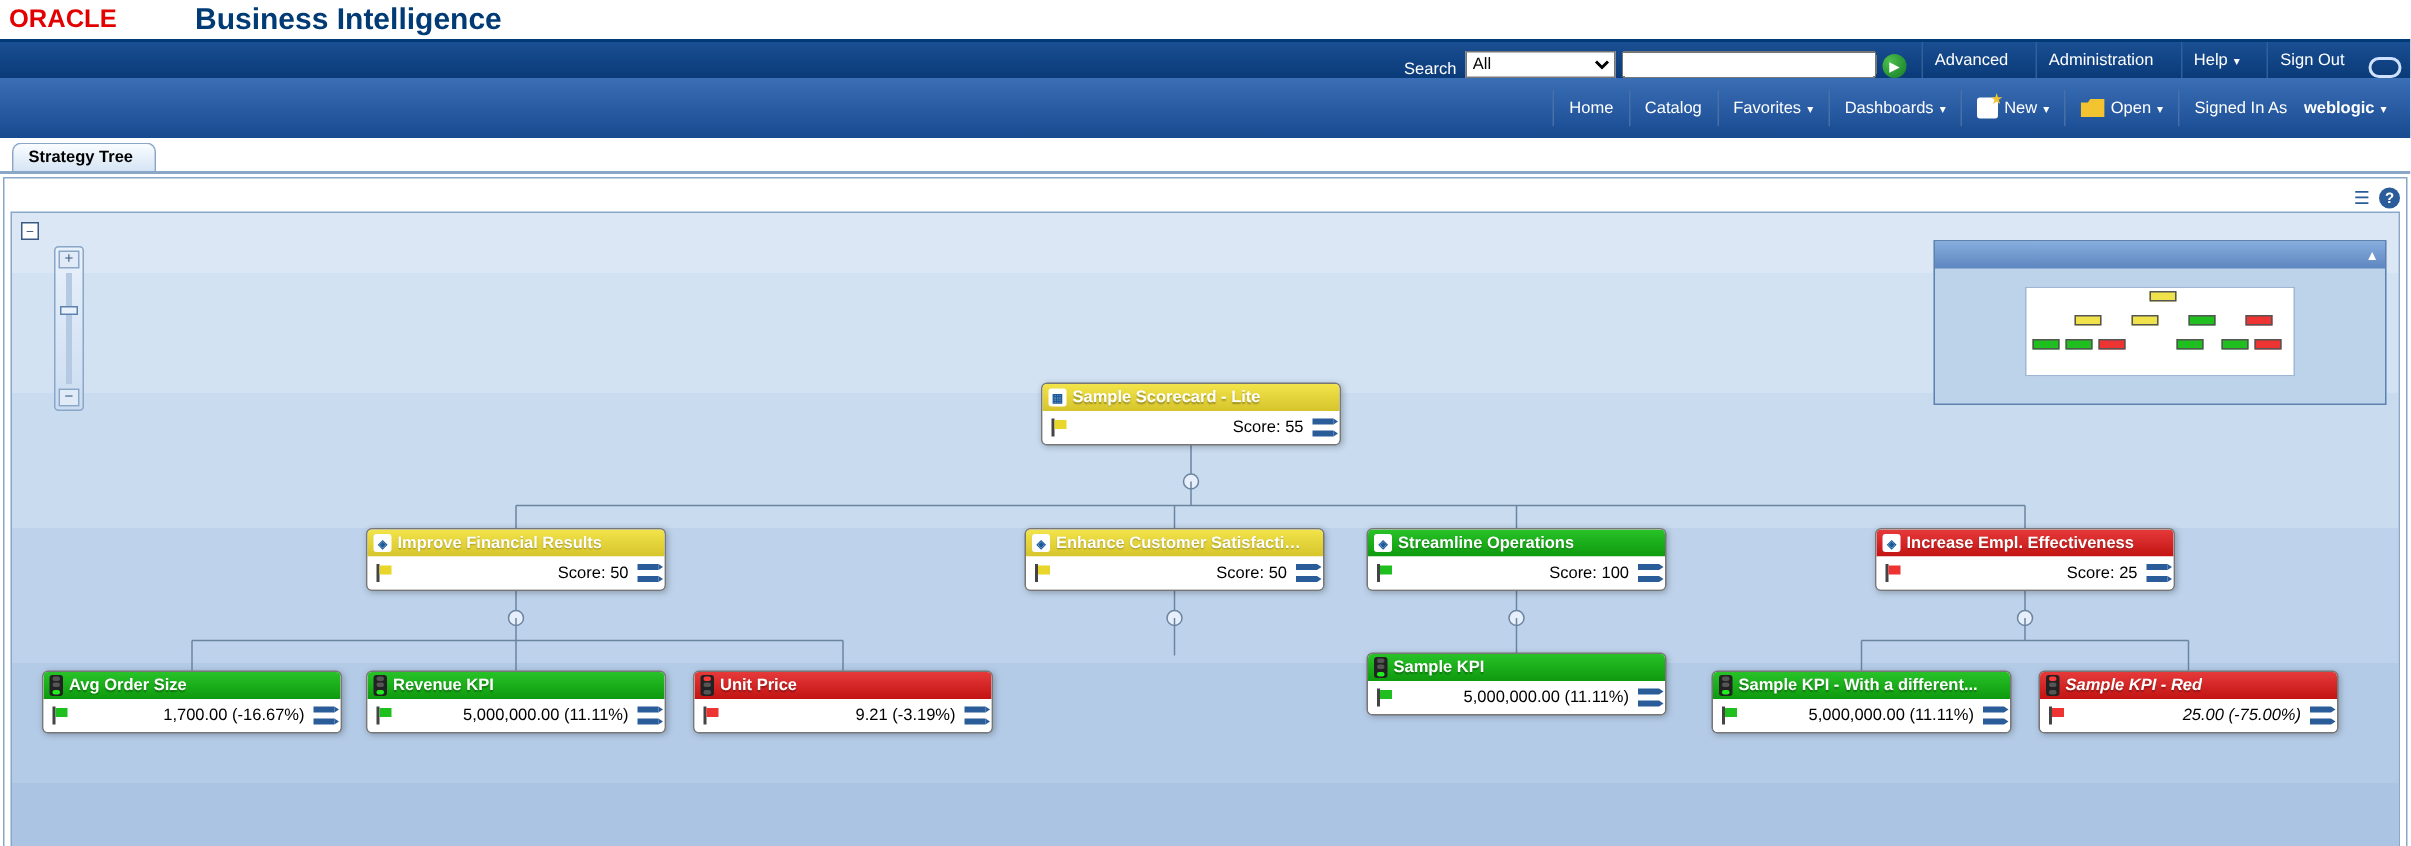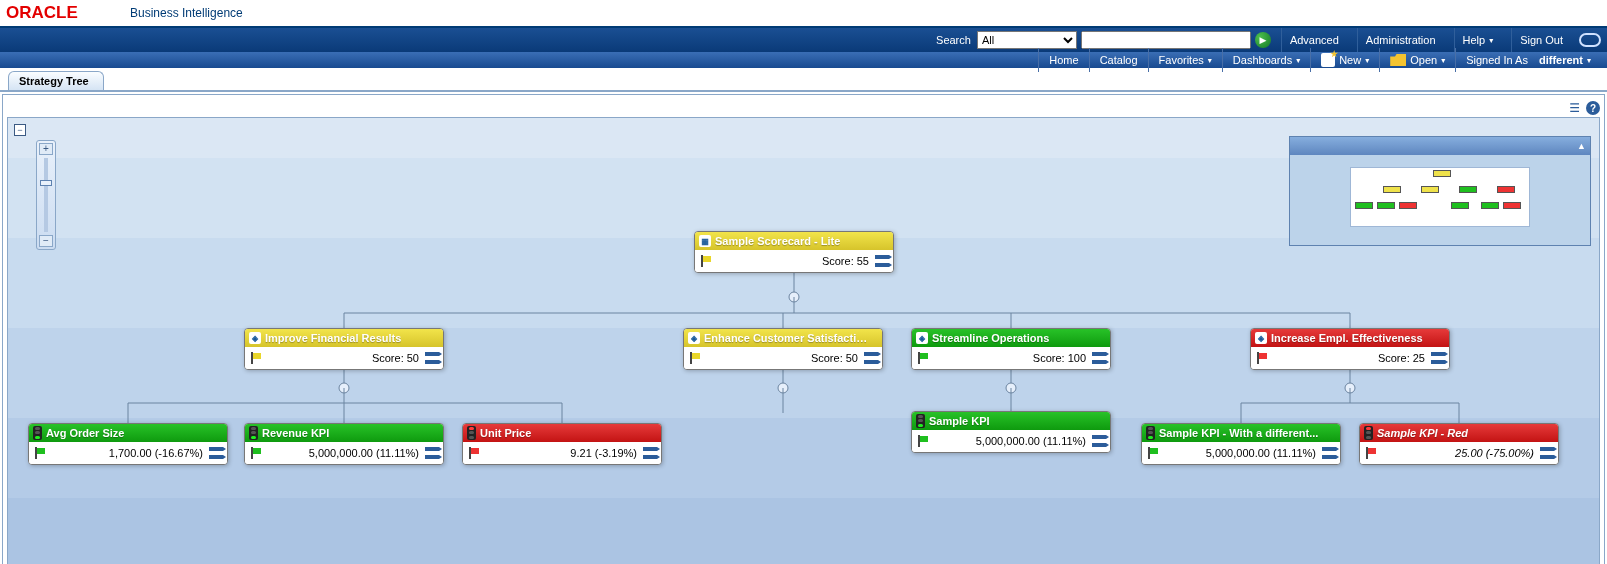--- a/index.html
+++ b/index.html
@@ -17,30 +17,30 @@
     align-items: center;
     border-bottom: 2px solid #003b75;
   }
   .header .logo {
     display: flex; gap: 6px;
     padding-left: 6px;
   }
   .header .logo svg { font-weight: 900; }
   .header .apptitle {
     color: #003b75;
-    font-size: 12px;
-    font-weight: normal;
+    font-size: 20px;
+    font-weight: bold;
     margin-left: 26px;
   }
   
   .globalbar {
     height: 24px;
     background: linear-gradient(#1a4f93, #0a3a78);
     display:flex;
-    align-items:center;
+    align-items:flex-end;
     color:#fff;
     padding-right:6px;
   }
   .globalbar .spacer { flex:1; }
   .globalbar .search-label { margin-right:6px; }
   .globalbar select {
     background:#fff; font-size:11px; height:18px;
     width:100px;
   }
   .globalbar input[type=text] {
@@ -57,21 +57,21 @@
     display:flex;align-items:center; gap:4px; height:24px;
     white-space:nowrap;
   }
   .caret { font-size:8px; }
   .globalbar .oval {
     width:22px;height:14px;border:2px solid #cfe1ff;border-radius:10px;
     margin-left:8px;
   }
   
   .navbar {
-    height:16px;
+    height:40px;
     background: linear-gradient(#3a6eb5,#184a90);
     display:flex; align-items:center; color:#fff;
     padding-right:6px;
   }
   .navbar .spacer{flex:1;}
   .navbar .navitem {
     height:24px; display:flex; align-items:center; gap:4px;
     padding:0 10px; border-left:1px solid #496fa7;
     white-space:nowrap;
   }
@@ -272,21 +272,21 @@
       <span>New</span>
       <span class="caret">▾</span>
     </div>
   <div class="navitem">
       <span class="openicon"></span>
       <span>Open</span>
       <span class="caret">▾</span>
     </div>
   <div class="navitem">
     <span>Signed In As</span>&nbsp;
-    <b>different</b>
+    <b>weblogic</b>
     <span class="caret">▾</span>
   </div>
 </div>
 
 <div class="tabstrip">
   <div class="tab">Strategy Tree</div>
 </div>
 
 <div class="content-wrap">
   <div class="content-toolbar">

